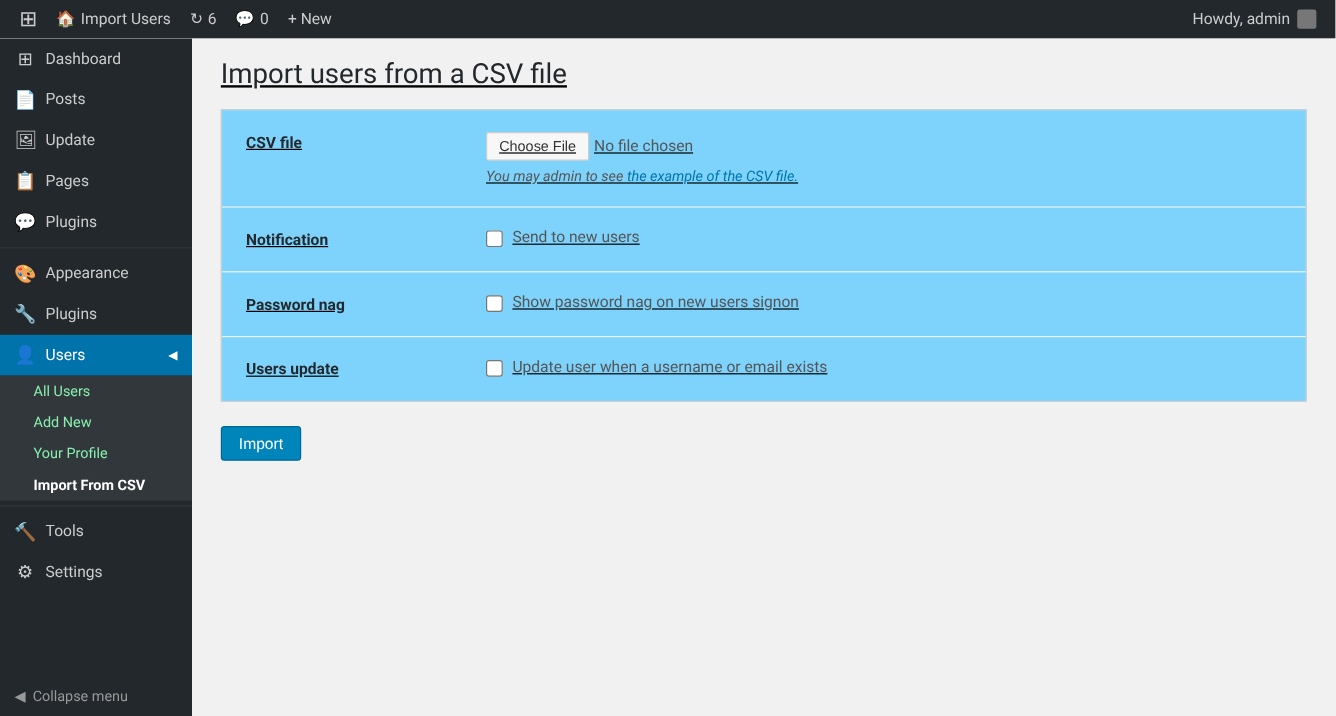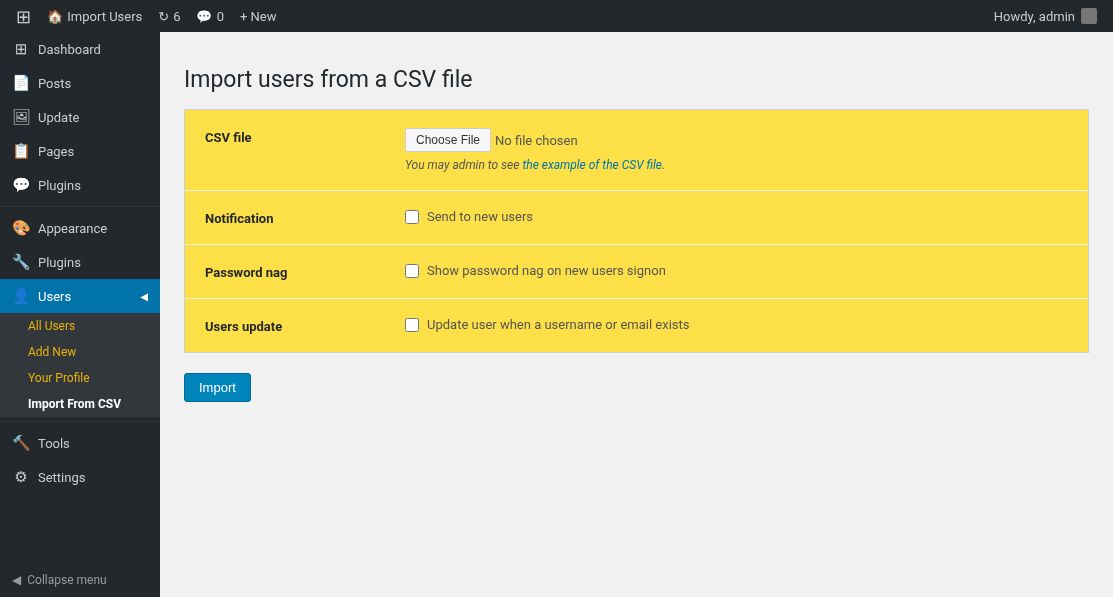--- a/index.html
+++ b/index.html
@@ -40,41 +40,42 @@
     }
     .sidebar-item {
       display: flex; align-items: center; gap: 8px;
       padding: 8px 12px; color: #ccc; font-size: 13px; cursor: pointer;
       white-space: nowrap;
     }
     .sidebar-item.active { background: #0073aa; color: #fff; }
     .sidebar-item .si-icon { width: 18px; text-align: center; font-size: 15px; }
     .sidebar-submenu { background: #32373c; }
     .sidebar-submenu .sub-item {
-      padding: 6px 12px 6px 28px; color: #eab308; font-size: 12px; cursor: pointer; display: block;
+      padding: 6px 12px 6px 28px; color: #86efac; font-size: 12px; cursor: pointer; display: block;
     }
     .sidebar-submenu .sub-item.active { color: #fff; font-weight: bold; }
     .sidebar-divider { height: 1px; background: #32373c; margin: 4px 0; }
     .collapse-menu {
       margin-top: auto; padding: 10px 12px; color: #999; font-size: 12px; cursor: pointer;
       display: flex; align-items: center; gap: 6px;
     }
 
     
     #main {
       flex: 1;
       overflow-y: auto;
-      padding: 34px 24px;
+      padding: 16px 24px;
       background: #f1f1f1;
+      text-decoration: underline;
     }
     .page-title {
       font-size: 23px; font-weight: 400; color: #23282d; margin-bottom: 16px;
     }
     .form-card {
-      background: #fde047; border: 1px solid #ccd0d4; padding: 0; margin-bottom: 16px;
+      background: #7dd3fc; border: 1px solid #ccd0d4; padding: 0; margin-bottom: 16px;
     }
     .form-row {
       display: flex; align-items: flex-start;
       padding: 18px 20px;
       border-bottom: 1px solid #f1f1f1;
     }
     .form-row:last-child { border-bottom: none; }
     .form-label {
       width: 200px; flex-shrink: 0; font-weight: bold; color: #23282d; font-size: 13px; padding-top: 2px;
     }

